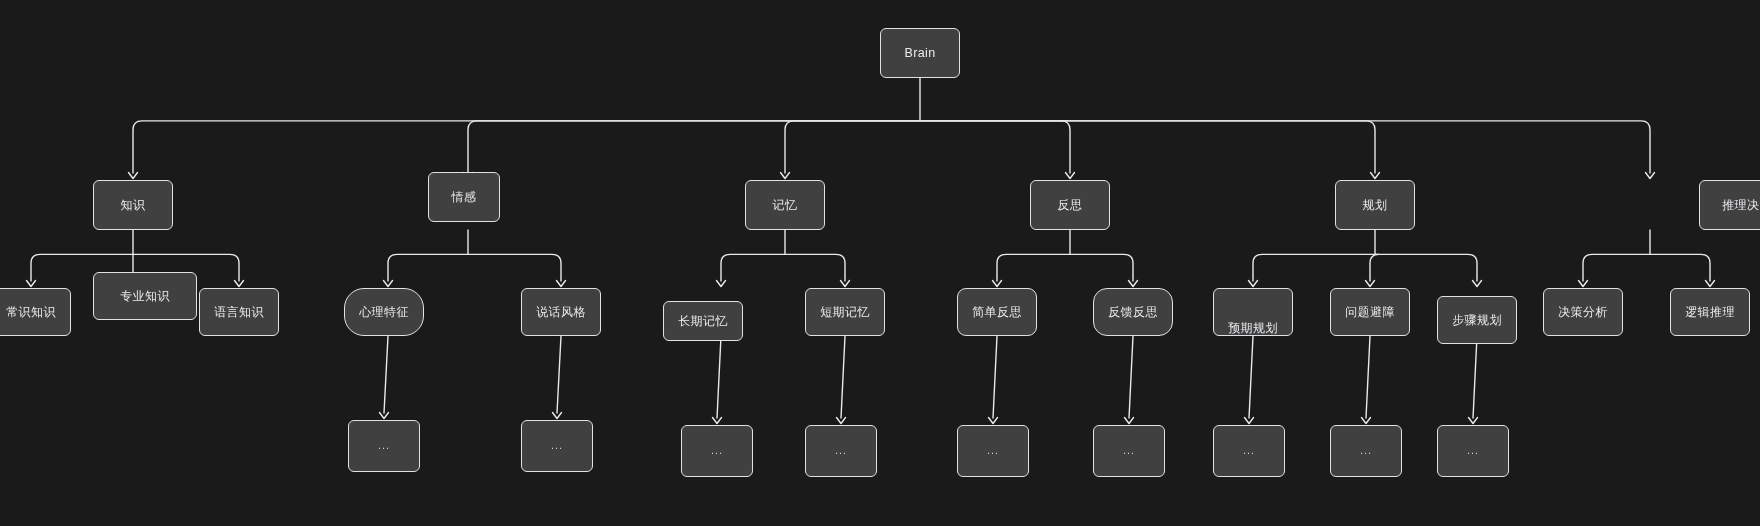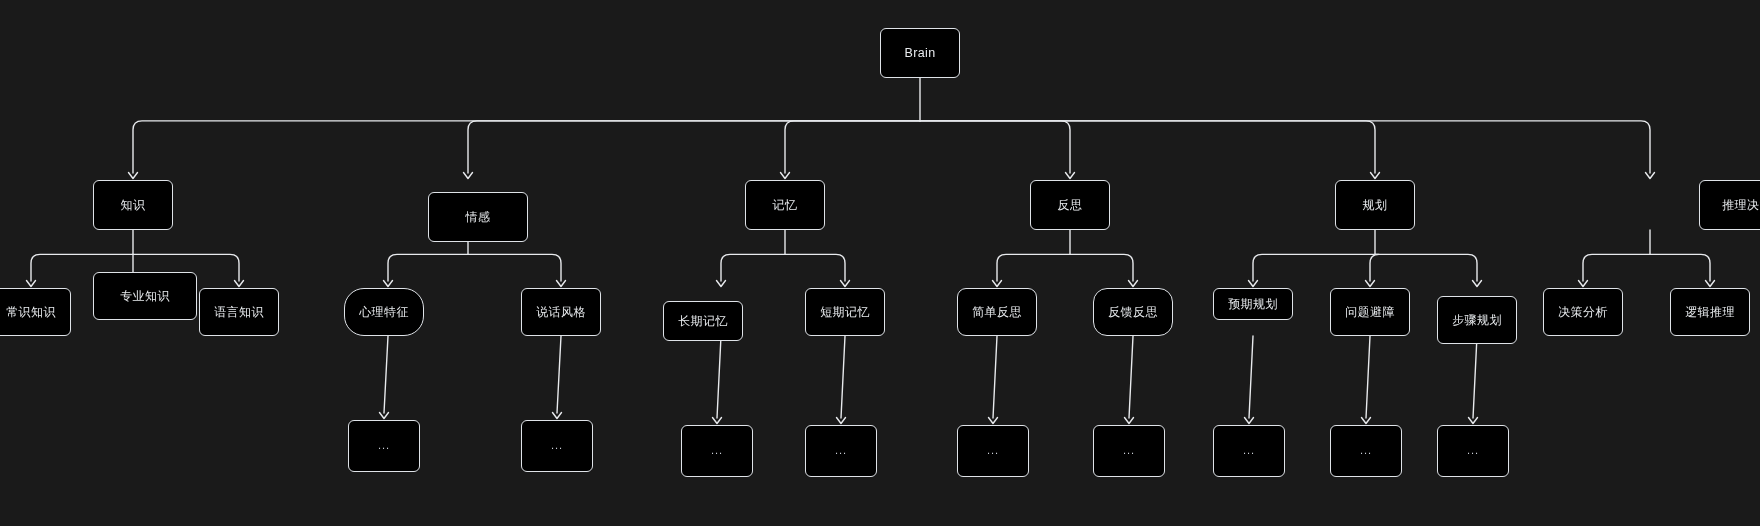--- a/index.html
+++ b/index.html
@@ -37,21 +37,21 @@
   .edge-arrow {
     fill: none;
     stroke: #e8eaed;
     stroke-width: 1.4;
     stroke-linecap: round;
     stroke-linejoin: round;
   }
   .node {
     position: absolute;
     box-sizing: border-box;
-    background: #000000;
+    background: #404040;
     border: 1.4px solid #dfe3e8;
     border-radius: 6px;
     display: flex;
     align-items: center;
     justify-content: center;
     color: #e9ecef;
     font-size: 12px;
     letter-spacing: 0.4px;
     text-align: center;
     line-height: 1.2;
@@ -143,21 +143,21 @@
         <path d="M 1468.5 417.5 L 1473 423.5 L 1477.5 417.5" class="edge-arrow"></path>
       </g>
   </svg>
   <div id="node-layer">
       <div class="node root" style="left: 880px; top: 28px; width: 80px; height: 50px;">
         <span class="node-label">Brain</span>
       </div>
       <div class="node" style="left: 93px; top: 180px; width: 80px; height: 50px;">
         <span class="node-label">知识</span>
       </div>
-      <div class="node" style="left: 428px; top: 192px; width: 100px; height: 50px; text-align: right;">
+      <div class="node" style="left: 428px; top: 172px; width: 72px; height: 50px; text-align: right;">
         <span class="node-label">情感</span>
       </div>
       <div class="node" style="left: 745px; top: 180px; width: 80px; height: 50px;">
         <span class="node-label">记忆</span>
       </div>
       <div class="node" style="left: 1030px; top: 180px; width: 80px; height: 50px; justify-content: center;">
         <span class="node-label">反思</span>
       </div>
       <div class="node" style="left: 1335px; top: 180px; width: 80px; height: 50px;">
         <span class="node-label">规划</span>
@@ -185,21 +185,21 @@
       </div>
       <div class="node" style="left: 805px; top: 288px; width: 80px; height: 48px;">
         <span class="node-label">短期记忆</span>
       </div>
       <div class="node" style="left: 957px; top: 288px; width: 80px; height: 48px; border-radius: 9px;">
         <span class="node-label">简单反思</span>
       </div>
       <div class="node" style="left: 1093px; top: 288px; width: 80px; height: 48px; border-radius: 14px;">
         <span class="node-label">反馈反思</span>
       </div>
-      <div class="node" style="left: 1213px; top: 288px; width: 80px; height: 32px;">
+      <div class="node" style="left: 1213px; top: 288px; width: 80px; height: 48px; align-items: flex-end;">
         <span class="node-label">预期规划</span>
       </div>
       <div class="node" style="left: 1330px; top: 288px; width: 80px; height: 48px;">
         <span class="node-label">问题避障</span>
       </div>
       <div class="node" style="left: 1437px; top: 296px; width: 80px; height: 48px;">
         <span class="node-label">步骤规划</span>
       </div>
       <div class="node" style="left: 1543px; top: 288px; width: 80px; height: 48px;">
         <span class="node-label">决策分析</span>

